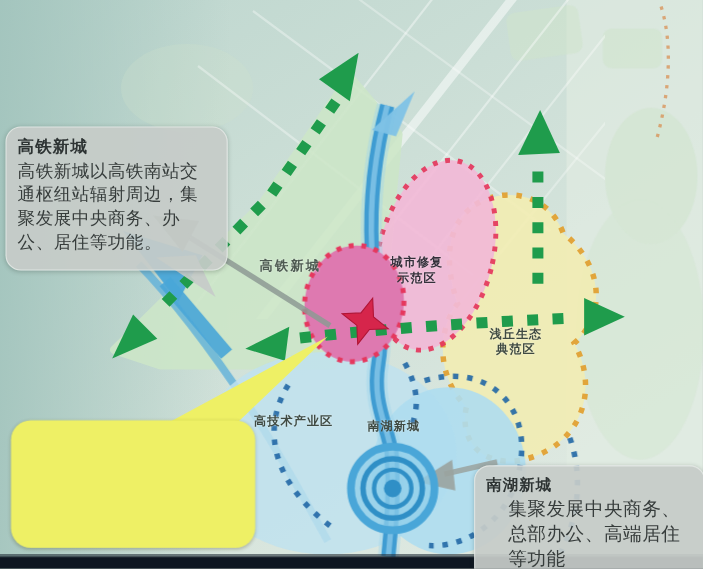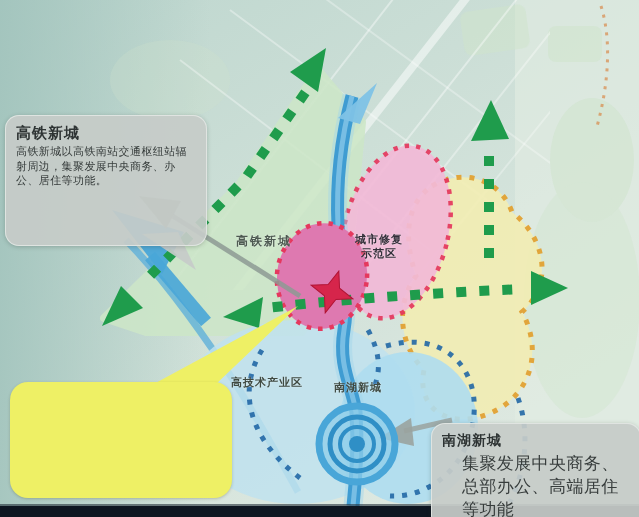--- a/index.html
+++ b/index.html
@@ -24,21 +24,21 @@
   .callout{
     position:absolute;
     background:rgba(198,203,200,0.93);
     border:1px solid rgba(230,234,231,0.8);
     border-radius:14px;
     box-shadow:0 1px 4px rgba(40,50,45,0.25);
     padding:8px 10px 9px 10px;
     color:#373d3c;
   }
   .callout .title{font-weight:bold;font-size:15px;color:#2e3434;margin-bottom:2px;letter-spacing:1px;}
-  .callout .body{font-size:11px;line-height:1.34;letter-spacing:0.4px;word-break:break-all;}
+  .callout .body{font-size:16px;line-height:1.34;letter-spacing:0.4px;word-break:break-all;}
   .callout.right .title{font-size:14px;}
   .callout.right .body{font-size:17px;margin-left:20px;}
   
   .note{
     position:absolute;
     background:#eef065;
     border-radius:18px;
     box-shadow:0 1px 3px rgba(60,60,20,0.25);
   }
 </style>
@@ -149,20 +149,24 @@
     <path d="M 601,6 C 613,44 607,92 596,130" stroke="#d9823f" stroke-width="3" stroke-dasharray="3 6" opacity="0.65" fill="none"></path>
 
     <rect x="0" y="504" width="639" height="2" fill="#24303a" opacity="0.6"></rect>
     <rect x="0" y="506" width="639" height="11" fill="#0e1621"></rect>
   </svg>
 
   <div class="zlabel small dark" style="left:344px;top:233px;width:70px;">
     <div>城市修复</div>
     <div>示范区</div>
   </div>
+  <div class="zlabel small" style="left:436px;top:297px;width:66px;">
+    <div>浅丘生态</div>
+    <div>典范区</div>
+  </div>
   <div class="zlabel med axis" style="left:226px;top:234px;width:76px;">
     <div>高铁新城</div>
   </div>
   <div class="zlabel small" style="left:228px;top:376px;width:78px;text-align:center;">
     <div>高技术产业区</div>
   </div>
   <div class="zlabel small" style="left:332px;top:381px;width:52px;">
     <div>南湖新城</div>
   </div>
 

